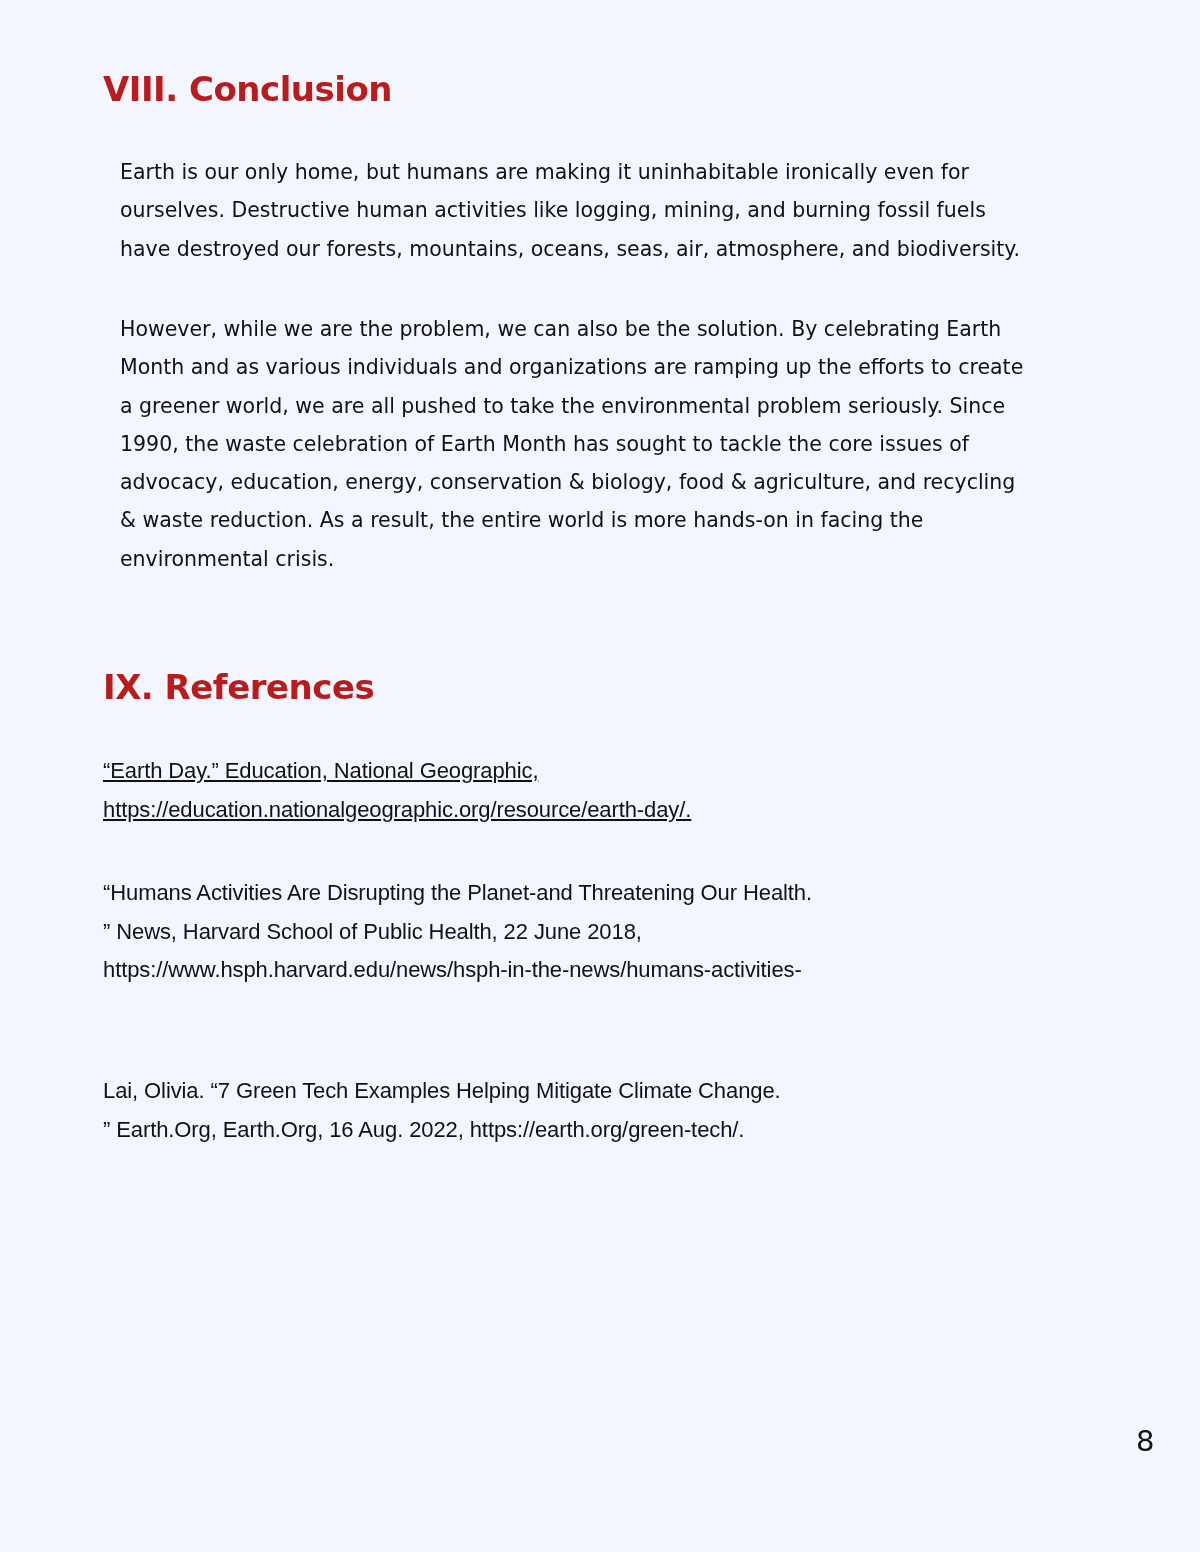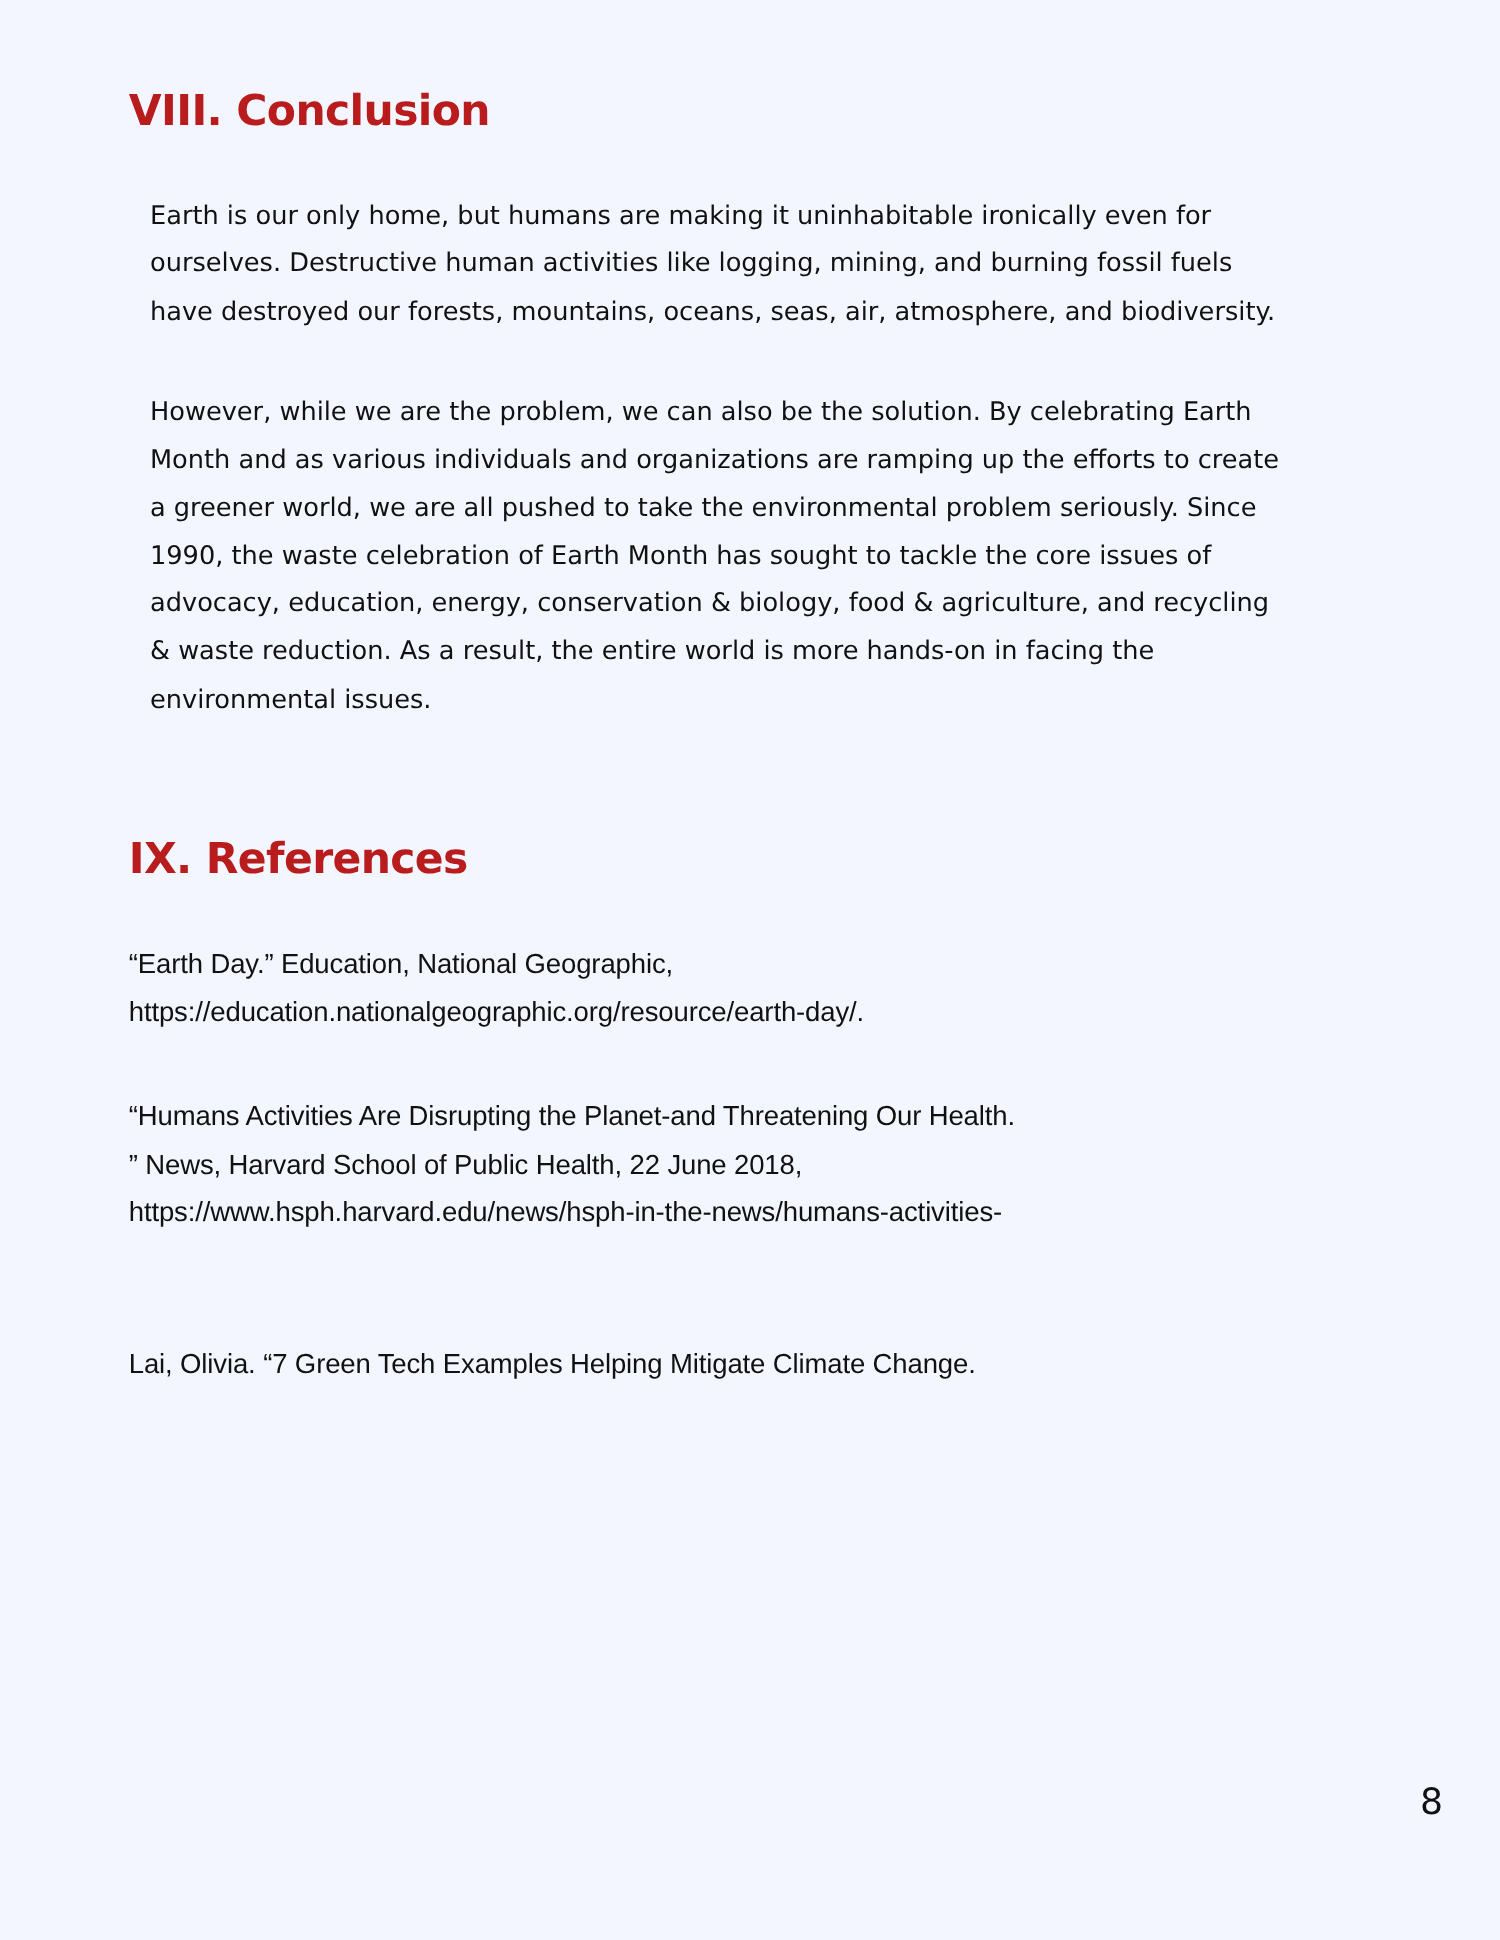--- a/index.html
+++ b/index.html
@@ -81,35 +81,36 @@
     <span class="line">have destroyed our forests, mountains, oceans, seas, air, atmosphere, and biodiversity.</span>
   </p>
 
   <p class="para" style="top:310px;">
     <span class="line">However, while we are the problem, we can also be the solution. By celebrating Earth</span>
     <span class="line">Month and as various individuals and organizations are ramping up the efforts to create</span>
     <span class="line">a greener world, we are all pushed to take the environmental problem seriously. Since</span>
     <span class="line">1990, the waste celebration of Earth Month has sought to tackle the core issues of</span>
     <span class="line">advocacy, education, energy, conservation &amp; biology, food &amp; agriculture, and recycling</span>
     <span class="line">&amp; waste reduction. As a result, the entire world is more hands-on in facing the</span>
-    <span class="line">environmental issues.</span>
+    <span class="line">environmental crisis.</span>
   </p>
 
   <h2 class="section-heading" style="top:667px;text-align:center;">IX. References</h2>
 
-  <p class="ref" style="top:752px;">
+  <p class="ref" style="top:752px;text-decoration:underline;">
     <span class="line">“Earth Day.” Education, National Geographic,</span>
     <span class="line">https://education.nationalgeographic.org/resource/earth-day/.</span>
   </p>
 
   <p class="ref" style="top:874px;">
     <span class="line">“Humans Activities Are Disrupting the Planet-and Threatening Our Health.</span>
     <span class="line">” News, Harvard School of Public Health, 22 June 2018,</span>
     <span class="line">https://www.hsph.harvard.edu/news/hsph-in-the-news/humans-activities-</span>
   </p>
 
   <p class="ref" style="top:1072px;">
     <span class="line">Lai, Olivia. “7 Green Tech Examples Helping Mitigate Climate Change.</span>
+    <span class="line">” Earth.Org, Earth.Org, 16 Aug. 2022, https://earth.org/green-tech/.</span>
   </p>
 
 </div>
 
 <div class="page-number">8</div>
 
 </body></html>

